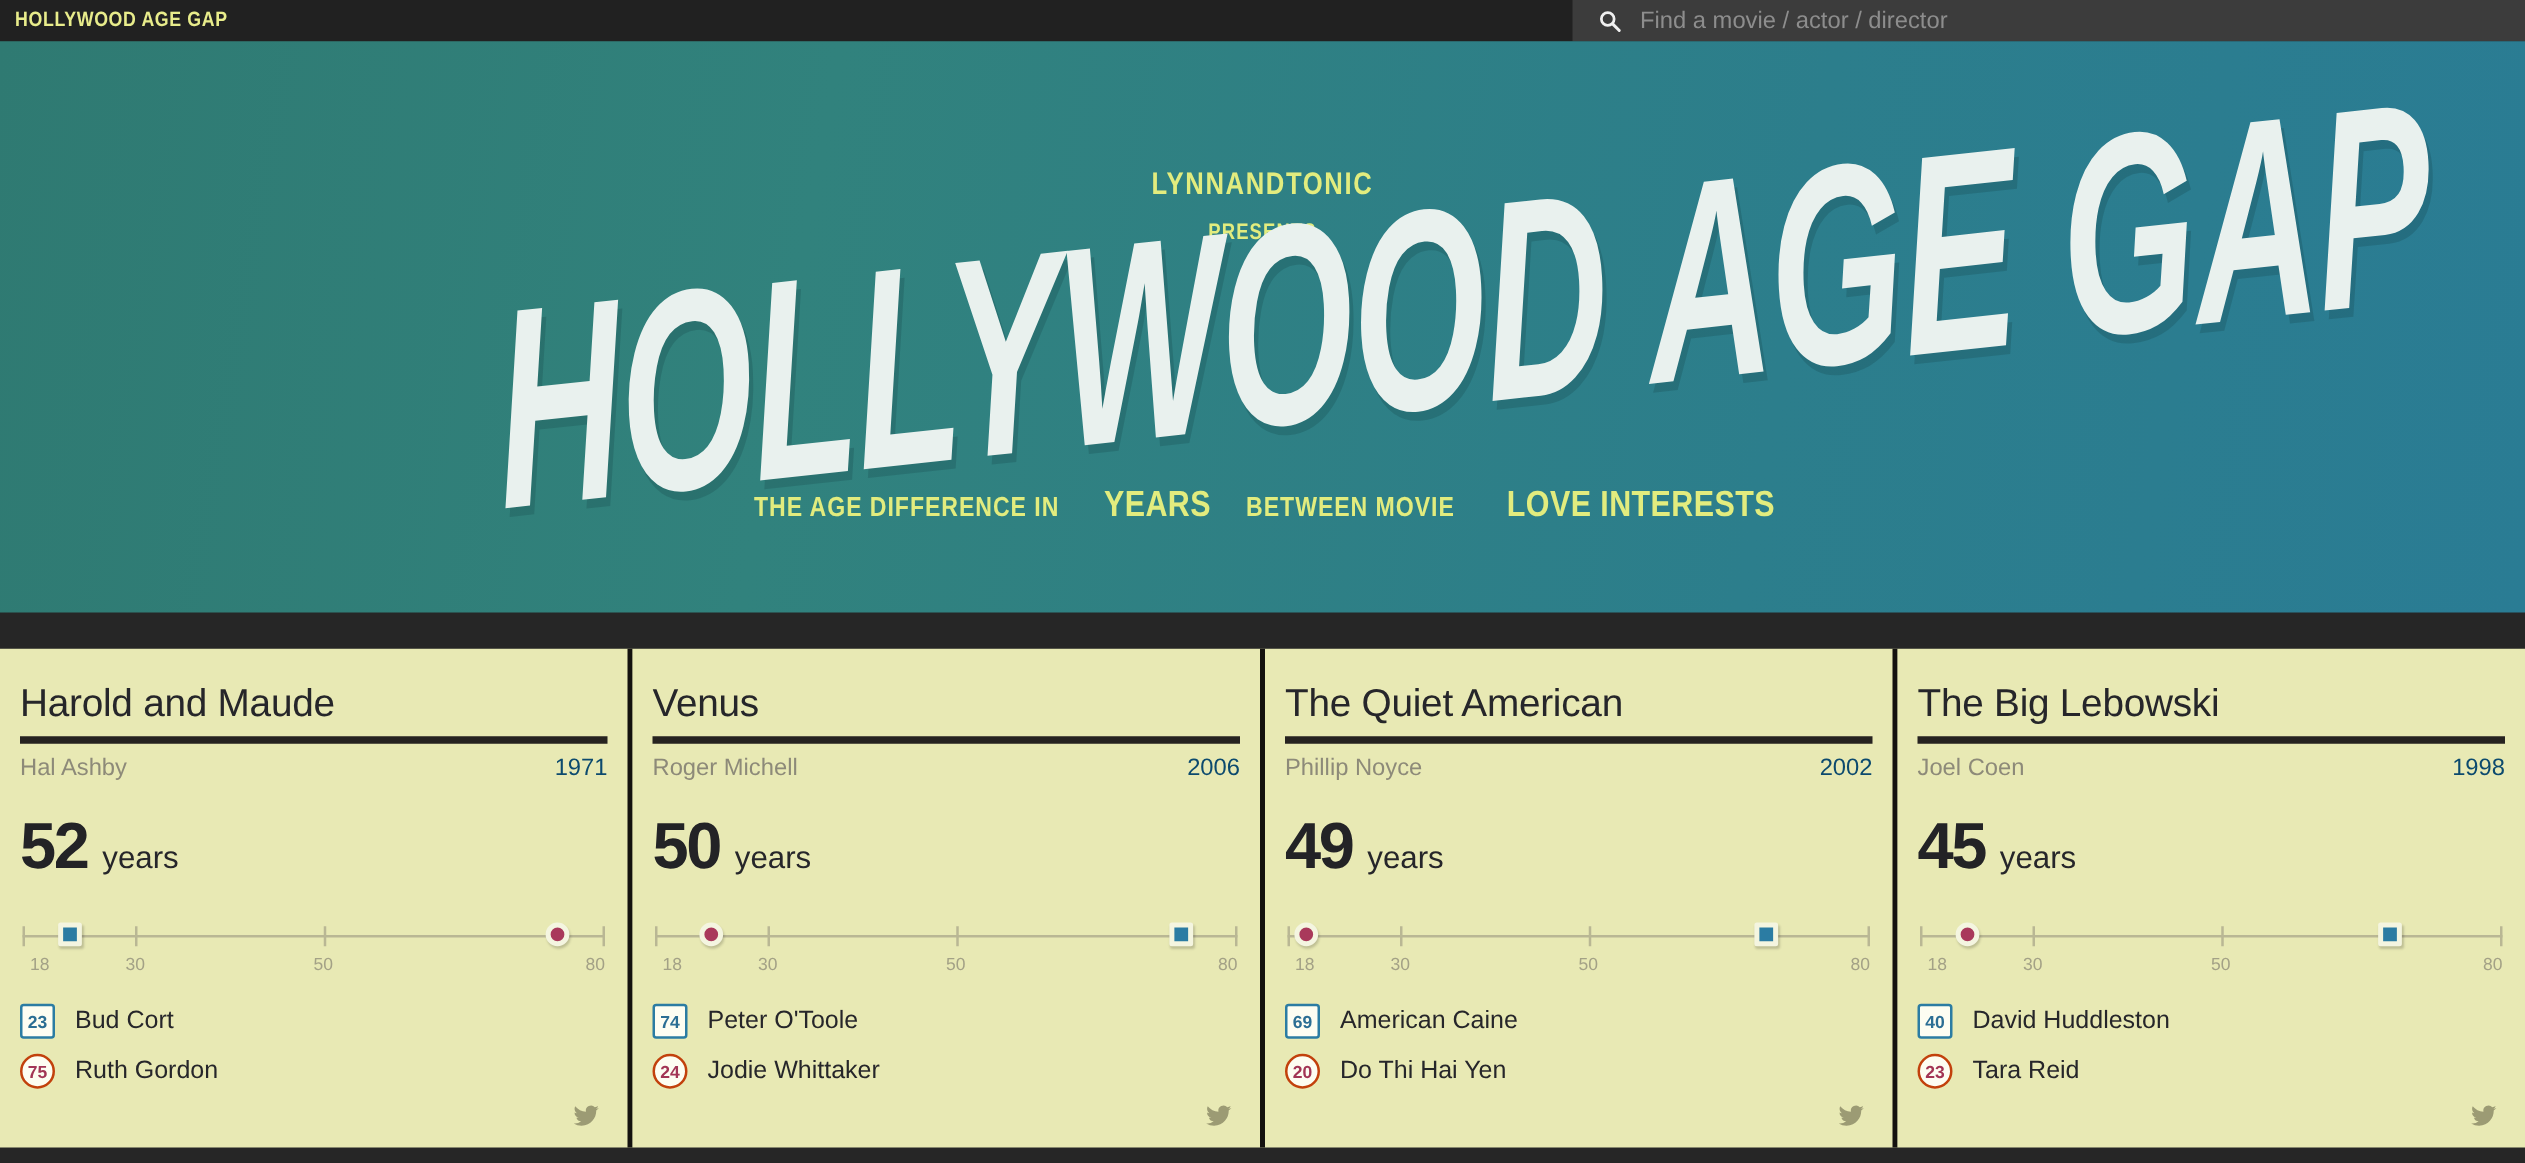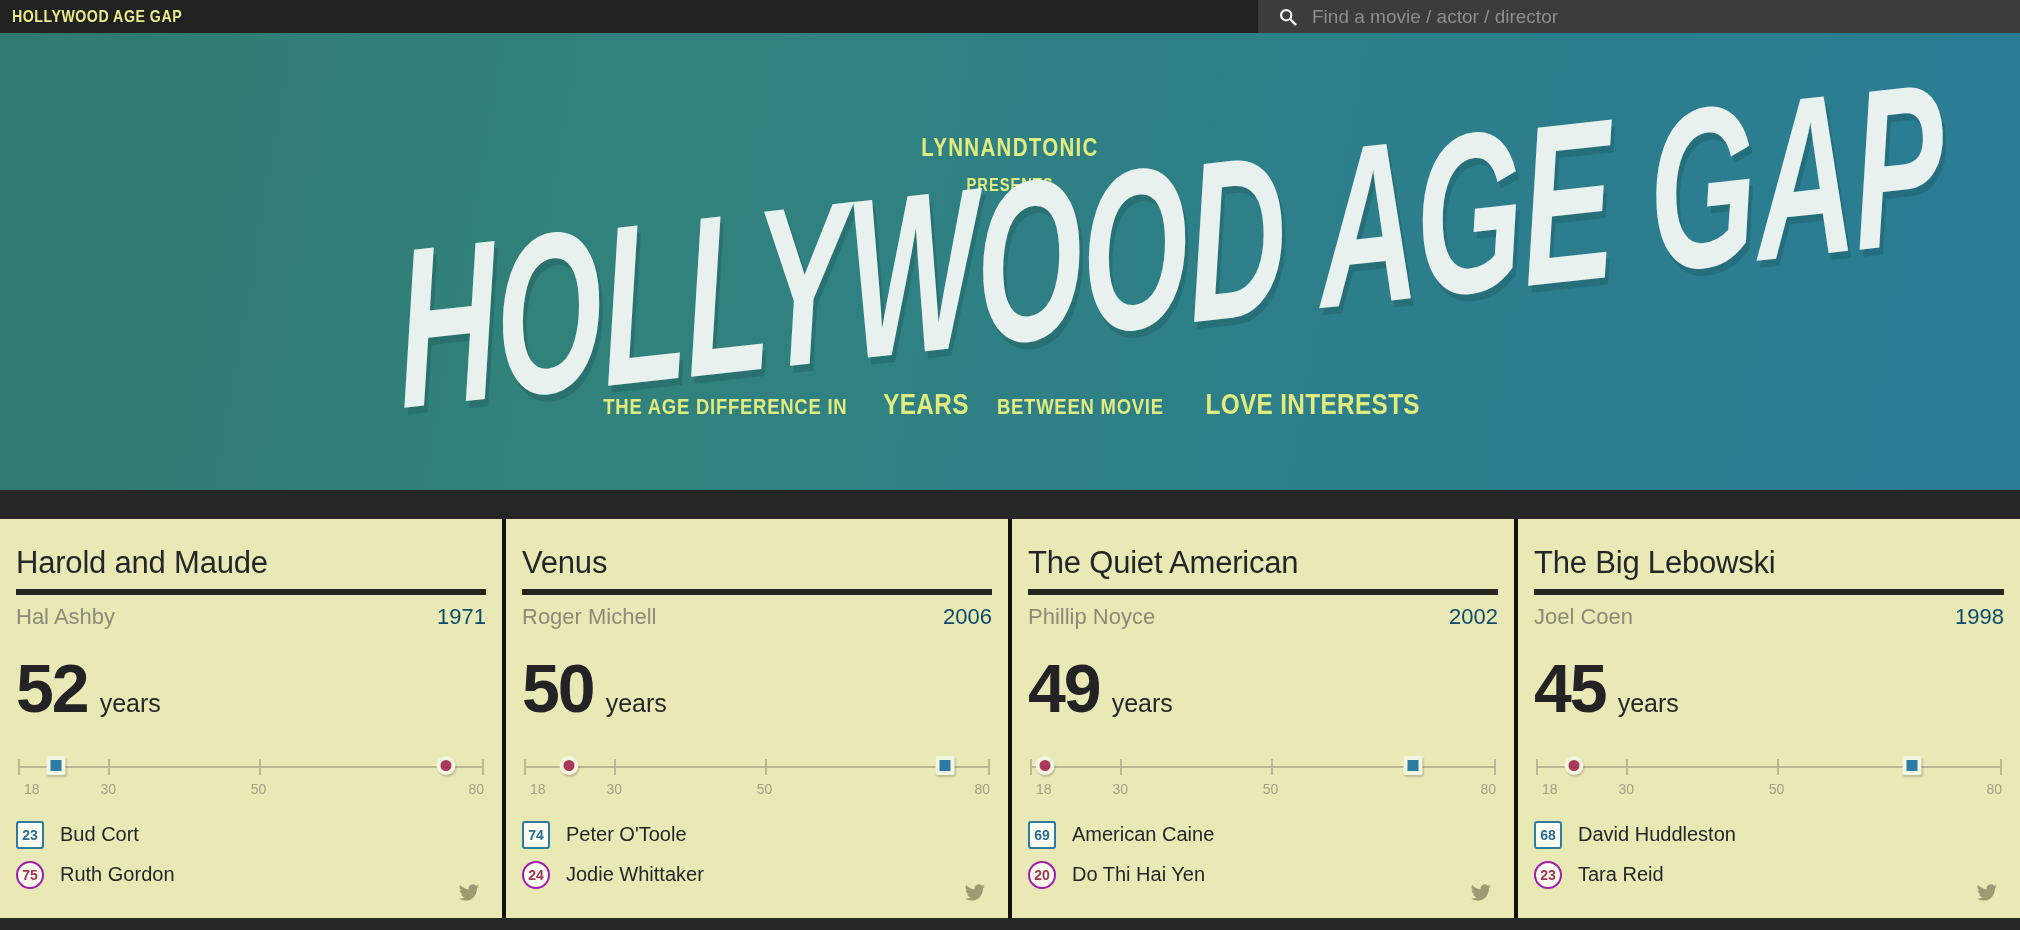--- a/index.html
+++ b/index.html
@@ -158,32 +158,32 @@
   .title-rule {
     height: 6px;
     background: #262320;
     margin-top: 9px;
   }
   .card-meta {
     display: flex;
     justify-content: space-between;
     align-items: flex-start;
     margin-top: 9px;
-    font-size: 22px;
+    font-size: 19px;
   }
   .card-director { color: #8d8a79; }
   .card-year { color: #0c4a6e; }
 
   .gap-row {
     margin-top: 28px;
     display: flex;
     align-items: baseline;
   }
   .gap-num {
-    font-size: 68px;
+    font-size: 52px;
     font-weight: bold;
     color: #232326;
     line-height: 0.9;
     letter-spacing: -2px;
   }
   .gap-unit {
     font-size: 25px;
     color: #26262a;
     margin-left: 12px;
   }
@@ -246,21 +246,21 @@
     font-weight: bold;
     background: #fdfdf2;
     margin-right: 16px;
   }
   .badge.male {
     border: 2px solid #2b7ca3;
     color: #2b6e94;
     border-radius: 3px;
   }
   .badge.female {
-    border: 2px solid #a21caf;
+    border: 2px solid #c2410c;
     color: #a23555;
     border-radius: 50%;
   }
   .person-name {
     font-size: 20px;
     color: #26262a;
     white-space: nowrap;
   }
 
   .twitter {
@@ -444,21 +444,21 @@
         <div class="tick-label" style="left:19.35483870967742%;">30</div>
         <div class="tick" style="left:51.61290322580645%;"></div>
         <div class="tick-label" style="left:51.61290322580645%;">50</div>
         <div class="tick" style="right:0;"></div>
         <div class="tick-label" style="right:0;left:auto;transform:none;">80</div>
         <div class="marker male" style="left:80.64516129032258%"></div>
         <div class="marker female" style="left:8.064516129032258%"></div>
       </div>
       <div class="people">
         <div class="person">
-          <div class="badge male">68</div>
+          <div class="badge male">40</div>
           <div class="person-name">David Huddleston</div>
         </div>
         <div class="person">
           <div class="badge female">23</div>
           <div class="person-name">Tara Reid</div>
         </div>
       </div>
       <a class="twitter">
         <svg viewBox="0 0 24 24" xmlns="http://www.w3.org/2000/svg">
           <path d="M23 4.9a9 9 0 0 1-2.6.7 4.5 4.5 0 0 0 2-2.5 9 9 0 0 1-2.9 1.1A4.5 4.5 0 0 0 11.7 8a12.8 12.8 0 0 1-9.3-4.7 4.5 4.5 0 0 0 1.4 6 4.5 4.5 0 0 1-2-.6v.1a4.5 4.5 0 0 0 3.6 4.4 4.5 4.5 0 0 1-2 .1 4.5 4.5 0 0 0 4.2 3.1A9 9 0 0 1 1 18.3a12.7 12.7 0 0 0 6.9 2c8.3 0 12.8-6.9 12.8-12.8v-.6A9.1 9.1 0 0 0 23 4.9z"></path>

